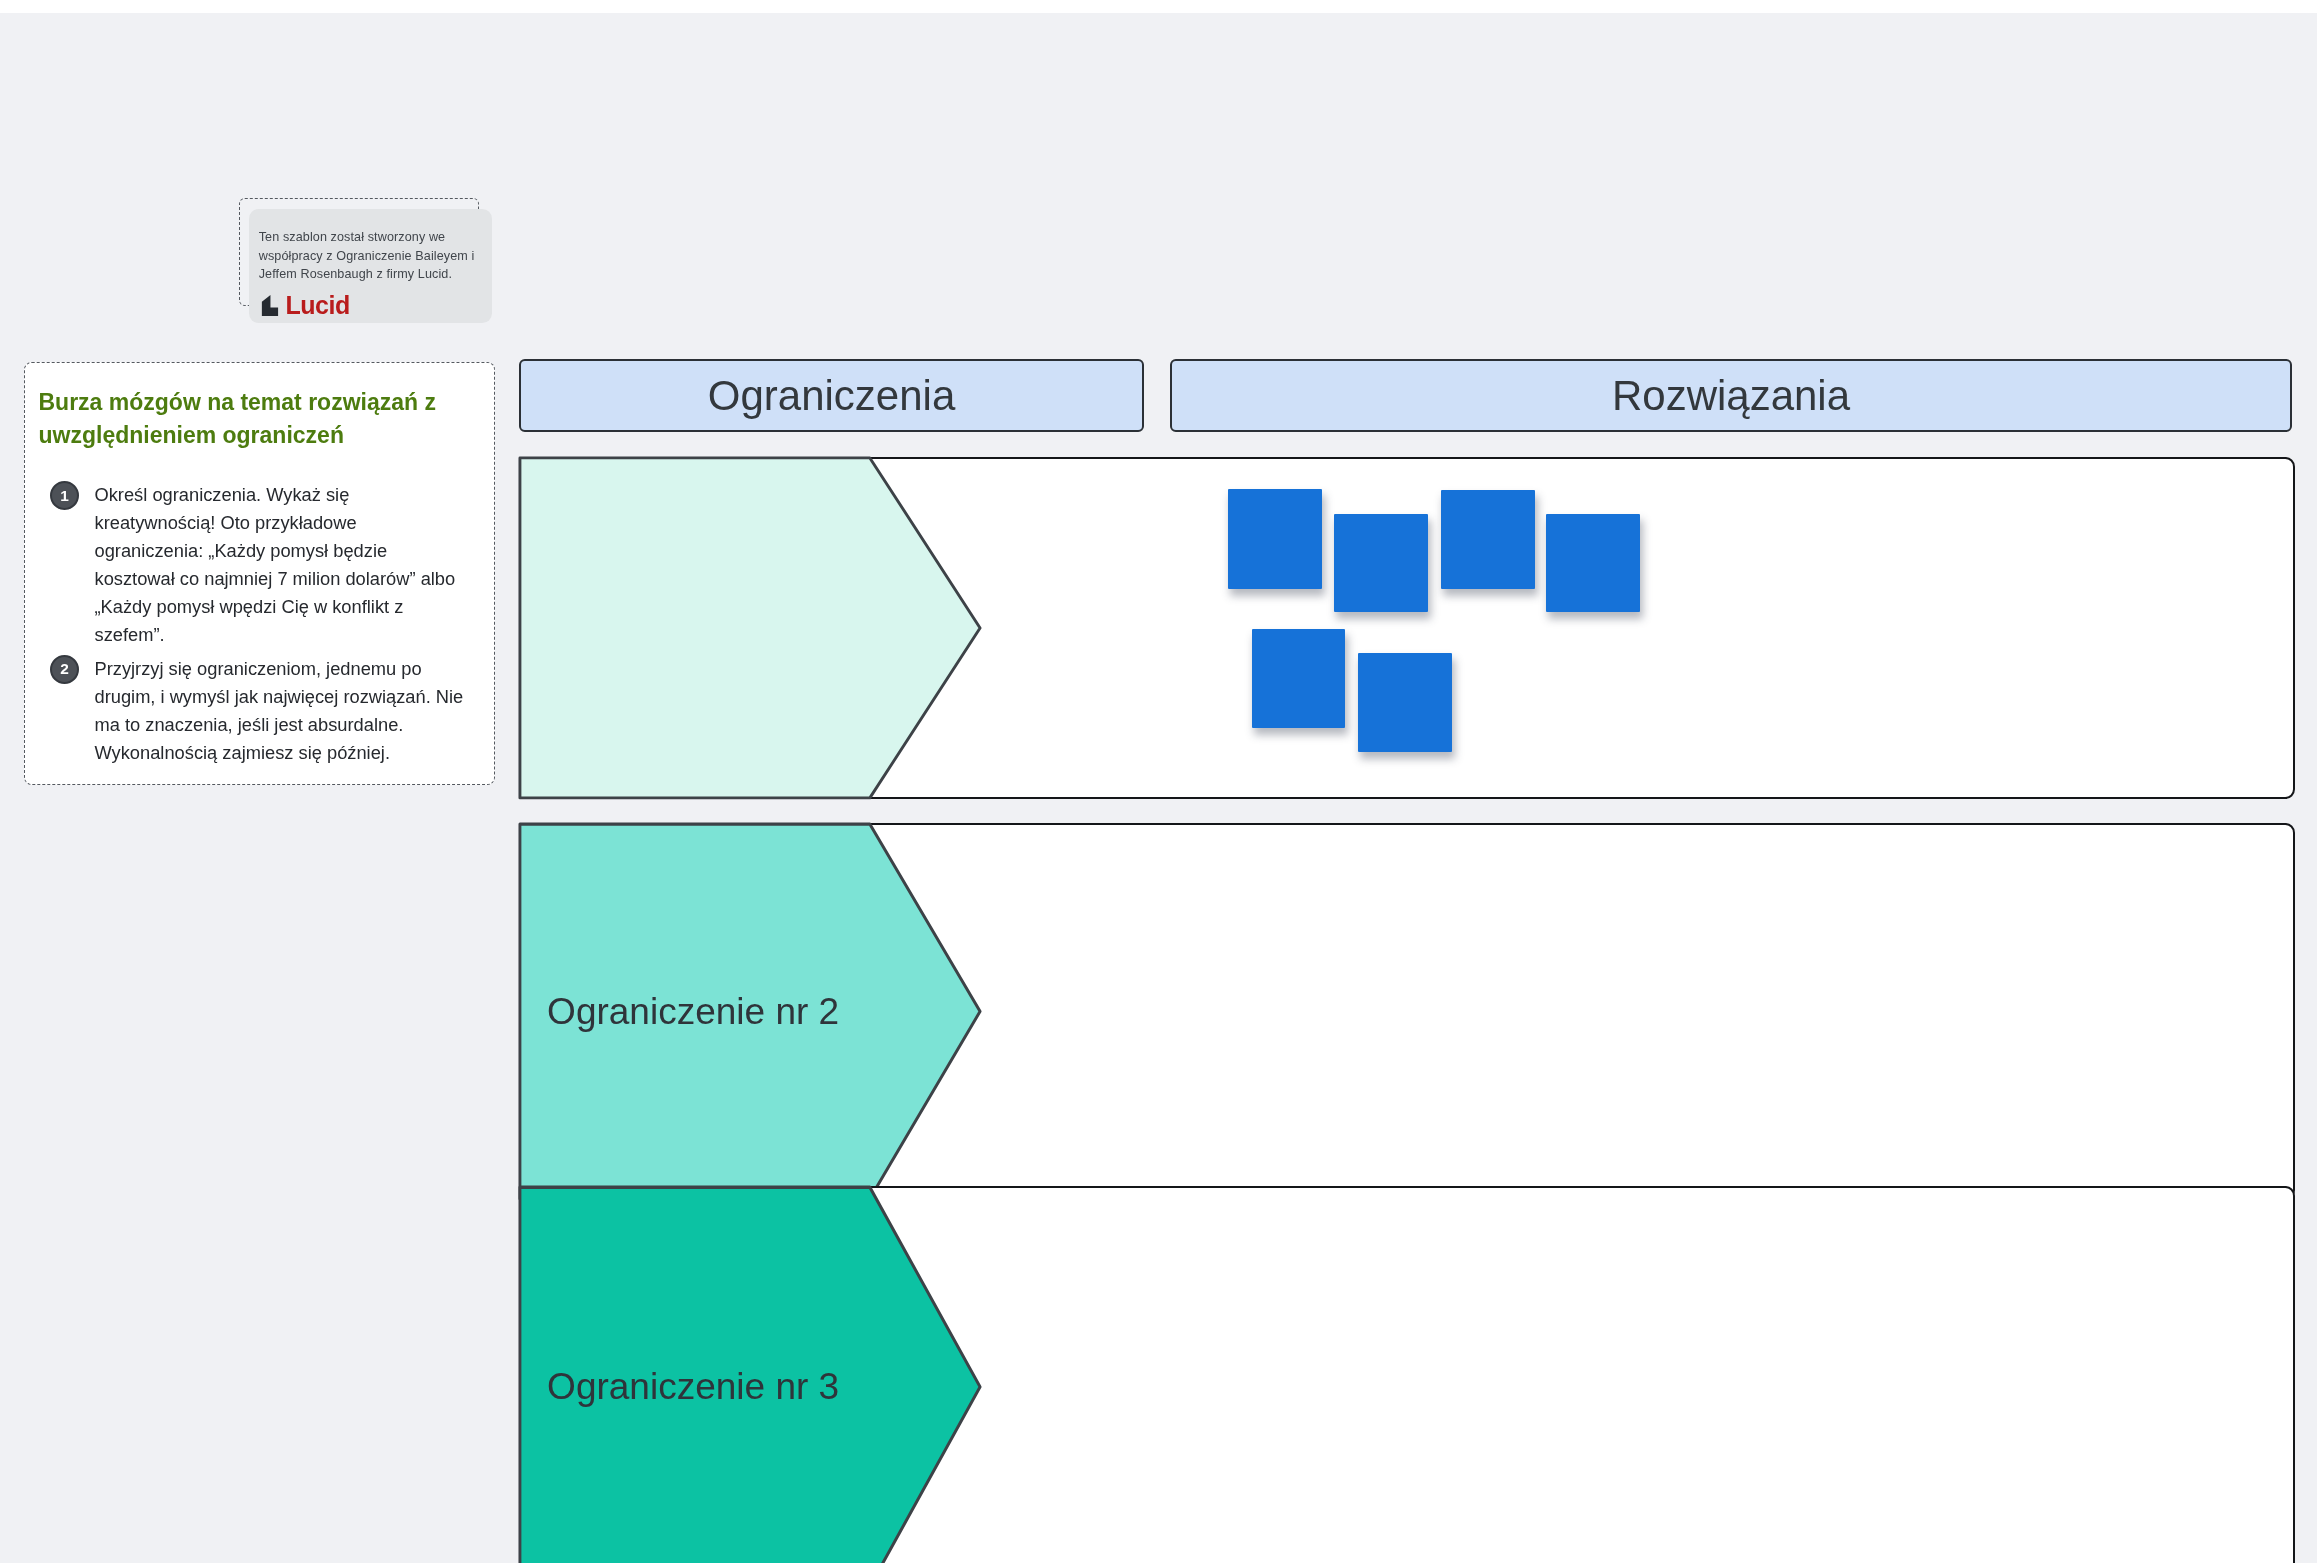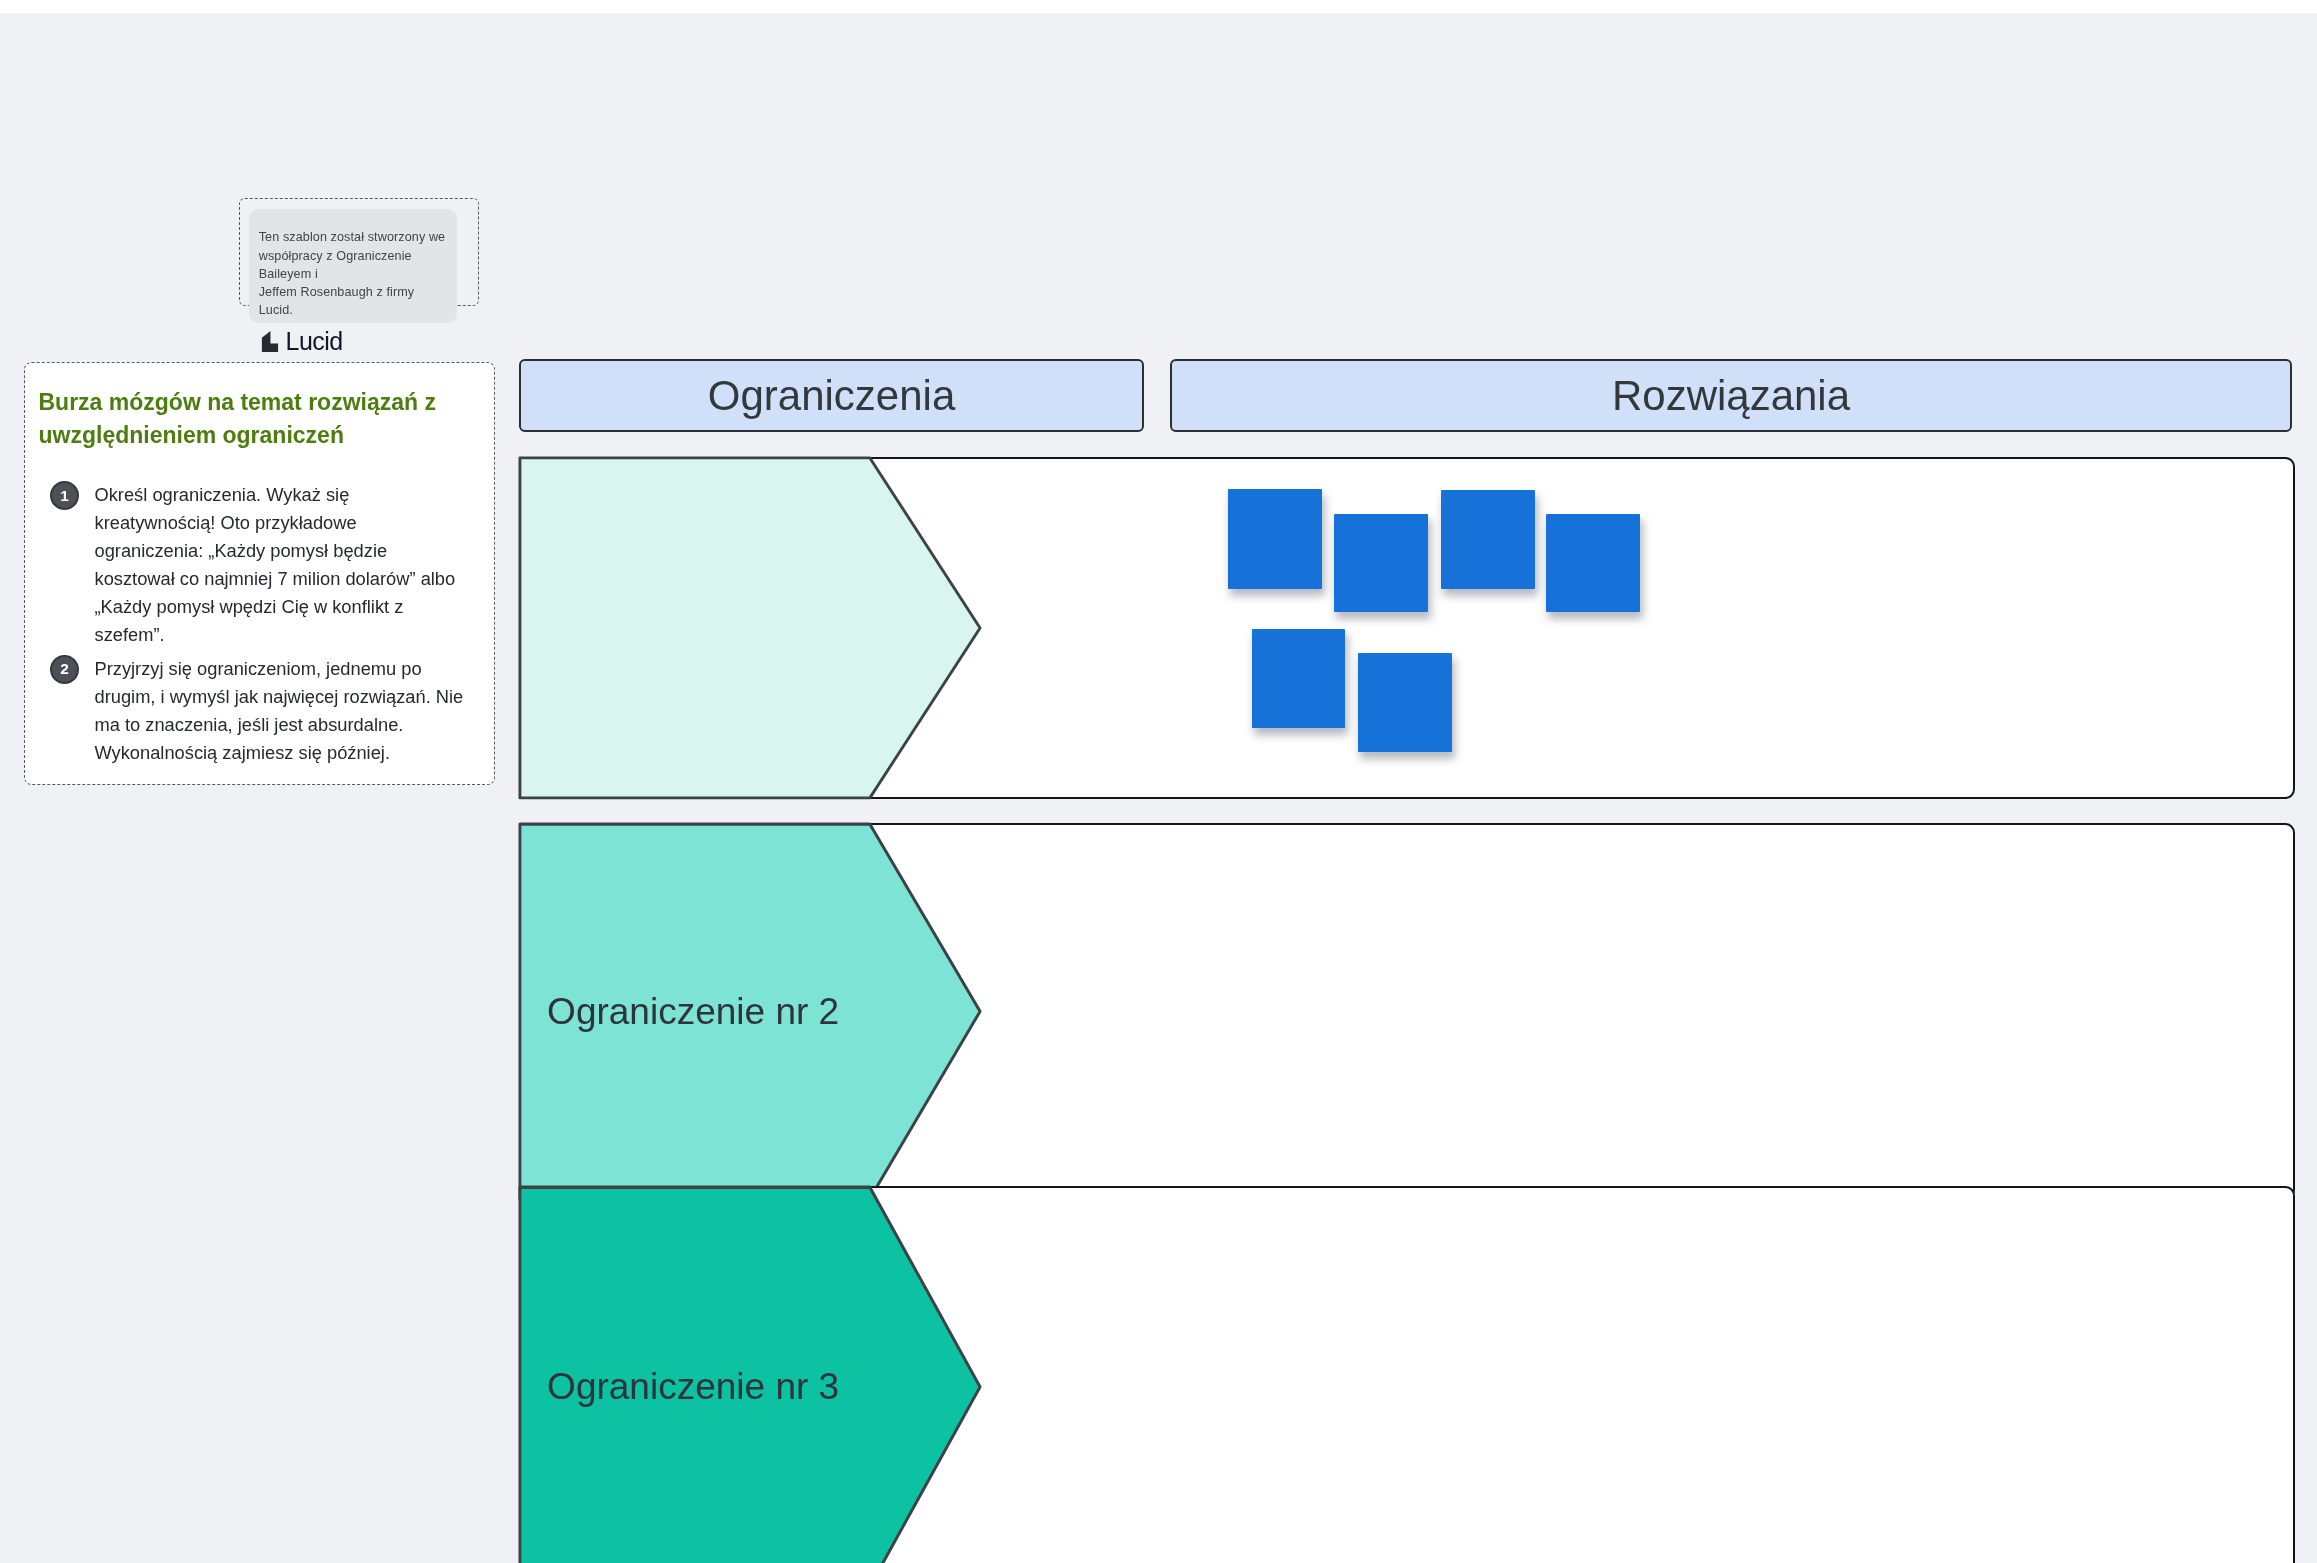--- a/index.html
+++ b/index.html
@@ -3,25 +3,25 @@
 <meta charset="utf-8">
 <style>
   html,body{margin:0;padding:0;}
   body{font-family:"Liberation Sans", sans-serif; background:#f0f1f4;}
   #canvas{position:relative; width:2317px; height:1563px; background:#f0f1f4; overflow:hidden;}
   .top-strip{position:absolute; left:0; top:0; width:2317px; height:12.6px; background:#ffffff;}
 
   
   .attr-dash{position:absolute; left:239px; top:198px; width:238px; height:106px;
     border:1.9px dashed #54595f; border-radius:5.8px;}
-  .attr-card{position:absolute; left:249px; top:209px; width:208px; height:114px;
+  .attr-card{position:absolute; left:249px; top:209px; width:243px; height:114px;
     background:#e2e4e6; border-radius:9.7px; box-sizing:border-box; padding:19.3px 9.7px 0 9.7px;}
   .attr-text{font-size:12.6px; line-height:18.3px; color:#40454b; letter-spacing:0.1px;}
   .attr-logo{display:flex; align-items:flex-end; gap:5.8px; margin-top:10.6px;}
-  .attr-logo .lucid-word{font-size:25px; font-weight:normal; color:#0f172a; line-height:23px; letter-spacing:-0.5px;}
+  .attr-logo .lucid-word{font-size:25px; font-weight:bold; color:#b91c1c; line-height:23px; letter-spacing:-0.5px;}
 
   
   .panel{position:absolute; left:24px; top:362px; width:471px; height:423px; box-sizing:border-box;
     background:#ffffff; border:1.9px dashed #54595f; border-radius:7.7px; padding:23px 19.3px 0 13.5px;}
   .panel-title{font-size:23px; line-height:33px; font-weight:bold; color:#4d7c0f; width:430px; margin-bottom:29px;}
   .step{display:flex; gap:15.4px; margin-bottom:5.8px;}
   .step-badge{flex:none; width:25px; height:25px; margin-left:11.6px; border-radius:50%;
     background:#4d5157; border:2.9px solid #35393f; color:#ffffff; font-size:15.4px; font-weight:bold;
     display:flex; align-items:center; justify-content:center;}
   .step-text{font-size:18.3px; line-height:28px; color:#26292e; width:373px;}

